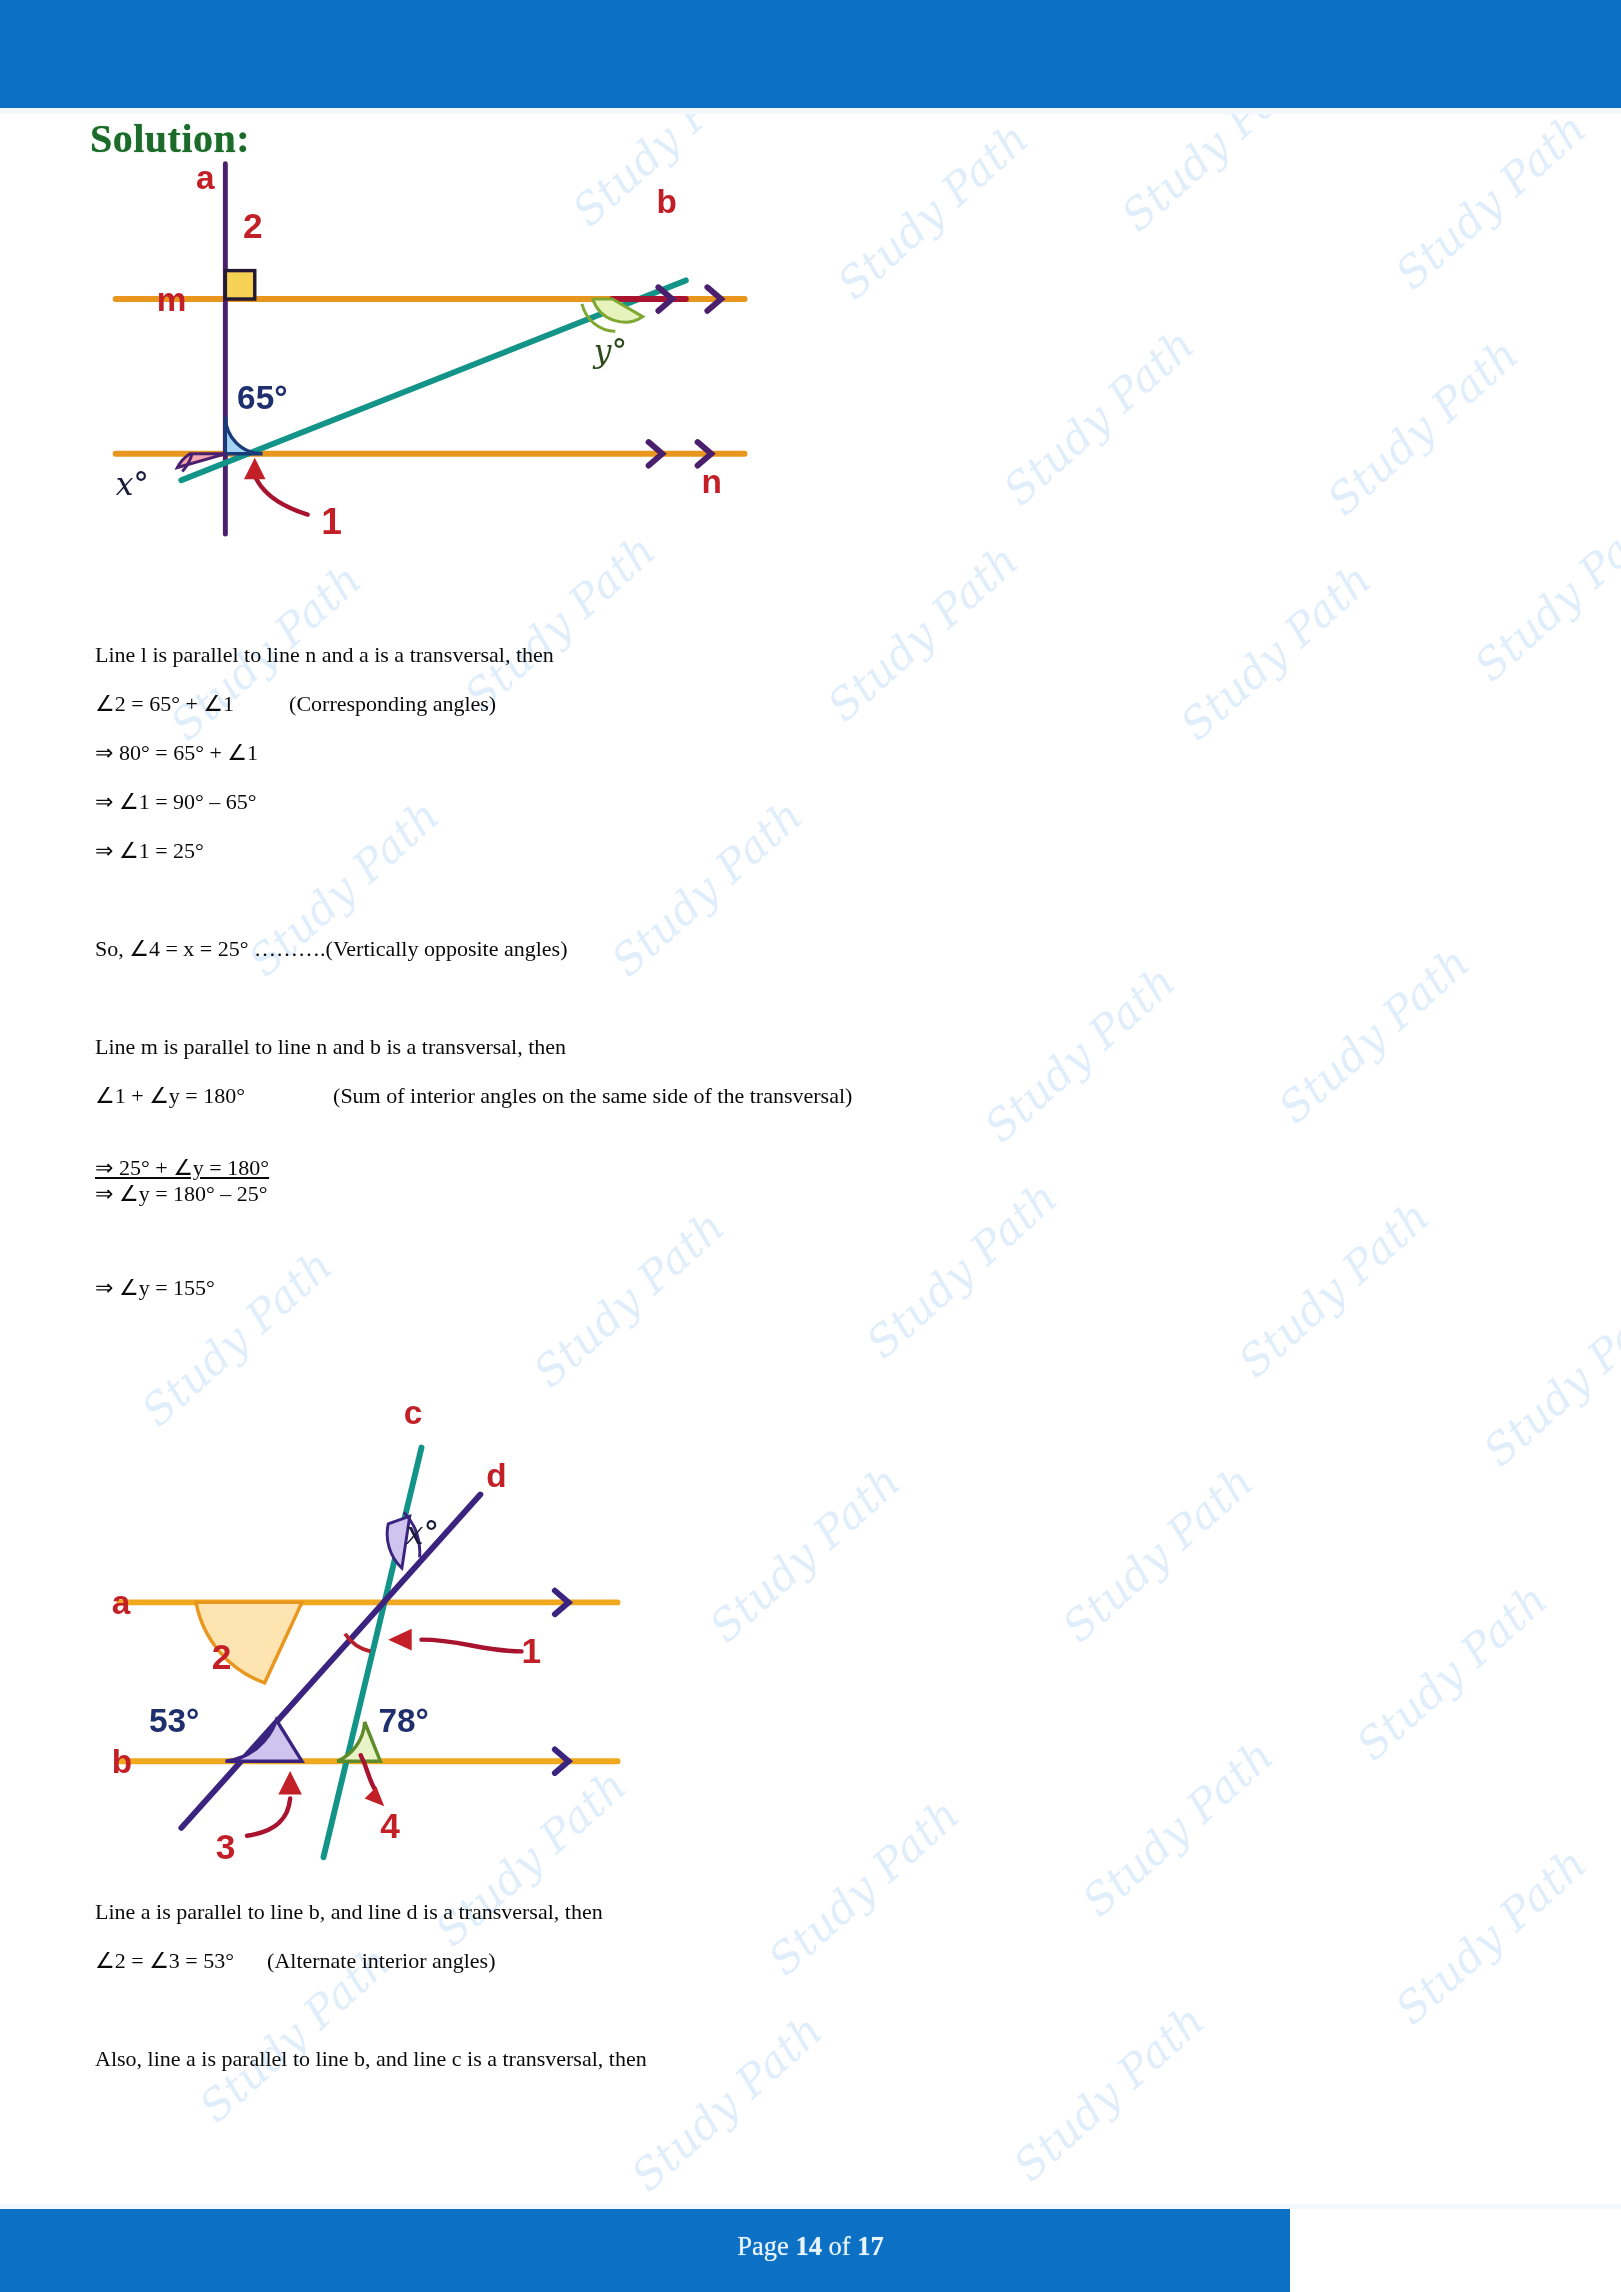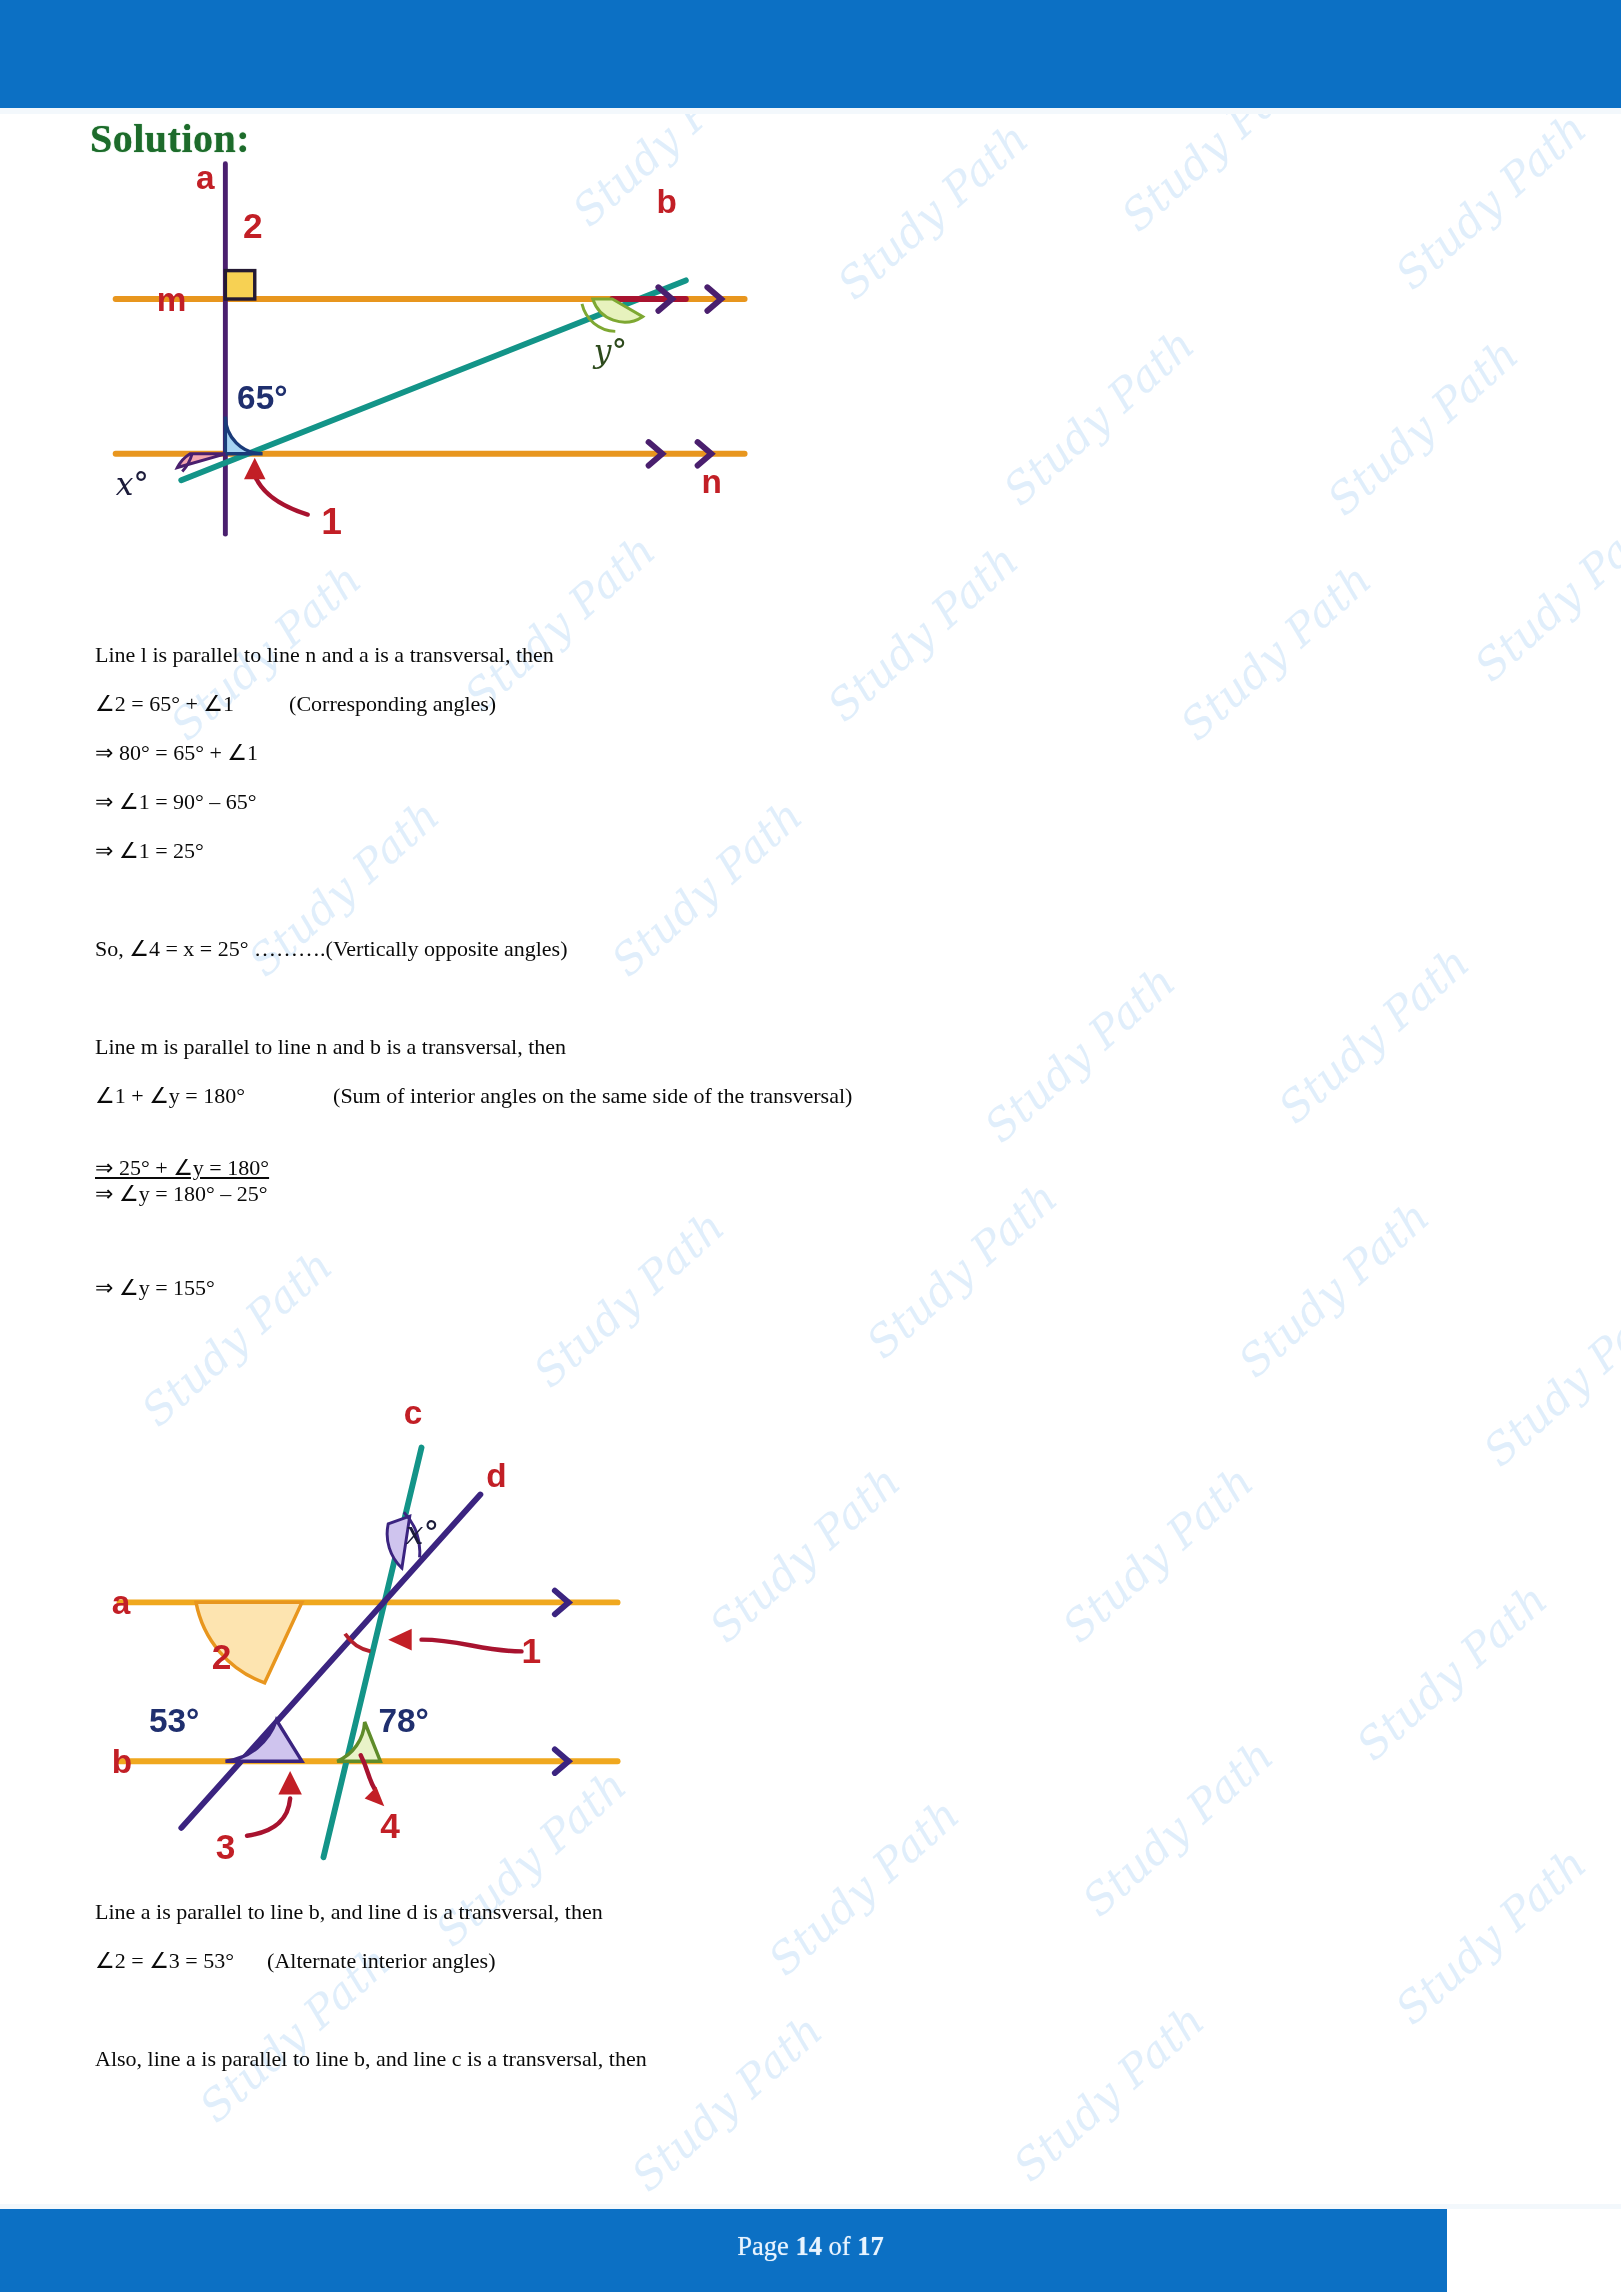--- a/index.html
+++ b/index.html
@@ -22,21 +22,21 @@
   .header-rule{position:absolute;left:0;top:108px;width:1621px;height:5.9px;background:#f3f8fc;z-index:5;}
   .header-titles{position:absolute;left:255px;top:5.9px;width:1117px;text-align:center;color:#f1f8ff;}
   .header-titles div{font-family:"Liberation Serif",serif;font-size:27.4px;line-height:33px;
       letter-spacing:0.3px;text-shadow:0 0 1px rgba(255,255,255,.55);}
 
   
   .logo{position:absolute;left:17.6px;top:7.8px;width:206px;height:98px;}
   .logo svg{display:block;}
 
   
-  .footer{position:absolute;left:0;bottom:0;width:1447px;height:84px;background:#0c70c4;z-index:5;}
+  .footer{position:absolute;left:0;bottom:0;width:1290px;height:84px;background:#0c70c4;z-index:5;}
   .footer-rule{position:absolute;left:0;bottom:84px;width:1621px;height:4.9px;background:#f3f8fc;z-index:5;}
   .footer-text{position:absolute;left:0;top:21.6px;width:1621px;text-align:center;color:#e8f4ff;
       font-family:"Liberation Serif",serif;font-size:26.5px;text-shadow:0 0 1px rgba(255,255,255,.6);}
   .footer-text b{font-weight:700;}
 
   
   .content{position:absolute;left:0;top:108px;width:1621px;z-index:3;}
   .sol-head{position:absolute;left:90px;top:6.9px;font-family:"Liberation Serif",serif;
       font-size:40px;font-weight:700;color:#1d6b2b;letter-spacing:0.5px;
       text-shadow:0 0 1px #2f8f41;}

